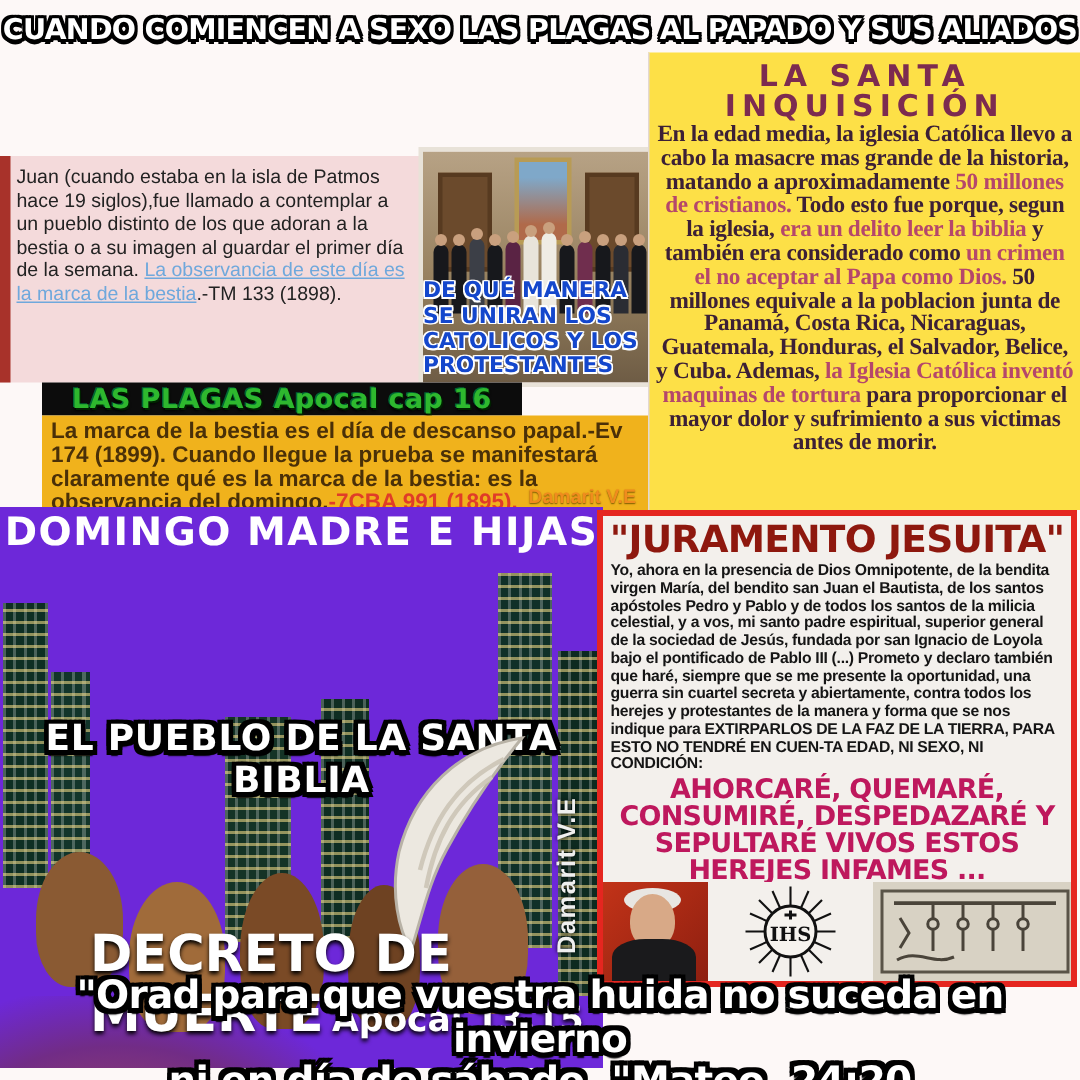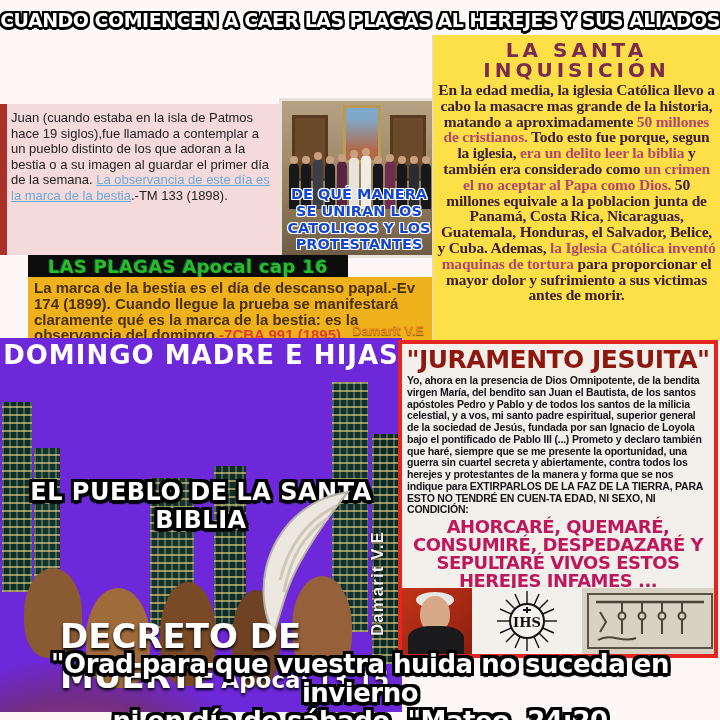--- a/index.html
+++ b/index.html
@@ -48,21 +48,21 @@
       display:flex;align-items:flex-end;justify-content:center;gap:2px;}
   .person{width:10px;height:46px;border-radius:5px 5px 0 0;background:#17181c;position:relative;}
   .person::before{content:"";position:absolute;top:-7px;left:1px;width:8px;height:8px;
       border-radius:50%;background:#c9a07e;}
   .person:nth-child(3){background:#3c3f47;height:50px;}
   .person:nth-child(5){background:#5a2344;height:48px;}
   .person:nth-child(6){background:#e8e4da;height:52px;}
   .person:nth-child(7){background:#efece4;height:54px;}
   .person:nth-child(9){background:#702e4e;height:48px;}
   .person:nth-child(11){background:#2a2c33;}
-  #photo-caption{position:absolute;bottom:2px;left:0;width:100%;text-align:center;
+  #photo-caption{position:absolute;bottom:2px;left:0;width:100%;text-align:left;
       font-weight:bold;font-size:14.5px;line-height:1.15;color:#1447cc;
       font-family:"DejaVu Sans",sans-serif;}
 
   
   #plagas-strip{position:absolute;top:217px;left:28px;width:320px;height:22px;
       background:#0c0c0c;display:flex;align-items:center;padding-left:20px;box-sizing:border-box;}
   #plagas-heading{font-weight:bold;font-size:18px;color:#2eb82e;letter-spacing:.3px;
       font-family:"DejaVu Sans",sans-serif;
       text-shadow:-1px -1px 0 #063,1px 1px 0 #020,0 2px 2px #000;}
   #yellow-block{position:absolute;top:239px;left:28px;width:404px;height:63px;
@@ -151,21 +151,21 @@
   #footer-quote{position:absolute;top:650px;left:0;width:720px;text-align:center;z-index:50;
       font-weight:bold;color:#fff;font-family:"DejaVu Sans",sans-serif;line-height:1.1;}
   #footer-quote .l1{font-size:26px;letter-spacing:-.5px;}
   #footer-quote .l2{font-size:26px;letter-spacing:-.5px;}
 </style>
 </head>
 <body>
 
 <div id="poster">
 
-  <div id="banner" class="ol-black">CUANDO COMIENCEN A CAER LAS PLAGAS AL HEREJES Y SUS ALIADOS</div>
+  <div id="banner" class="ol-black">CUANDO COMIENCEN A SEXO LAS PLAGAS AL PAPADO Y SUS ALIADOS</div>
 
   <div id="beast-panel">
     <div id="beast-body">
       <div id="beast-paragraph"><span>Juan (cuando estaba en la isla de Patmos hace 19 siglos),fue llamado a contemplar a un pueblo distinto de los que adoran a la bestia o a su imagen al guardar el primer día de la semana. </span><span class="link">La observancia de este día es la marca de la bestia</span><span>.-TM 133 (1898).</span></div>
 
       <div id="clergy-photo">
         <div class="door" id="door-left"></div>
         <div class="door" id="door-right"></div>
         <div id="mary-painting"></div>
         <div id="people-row">

